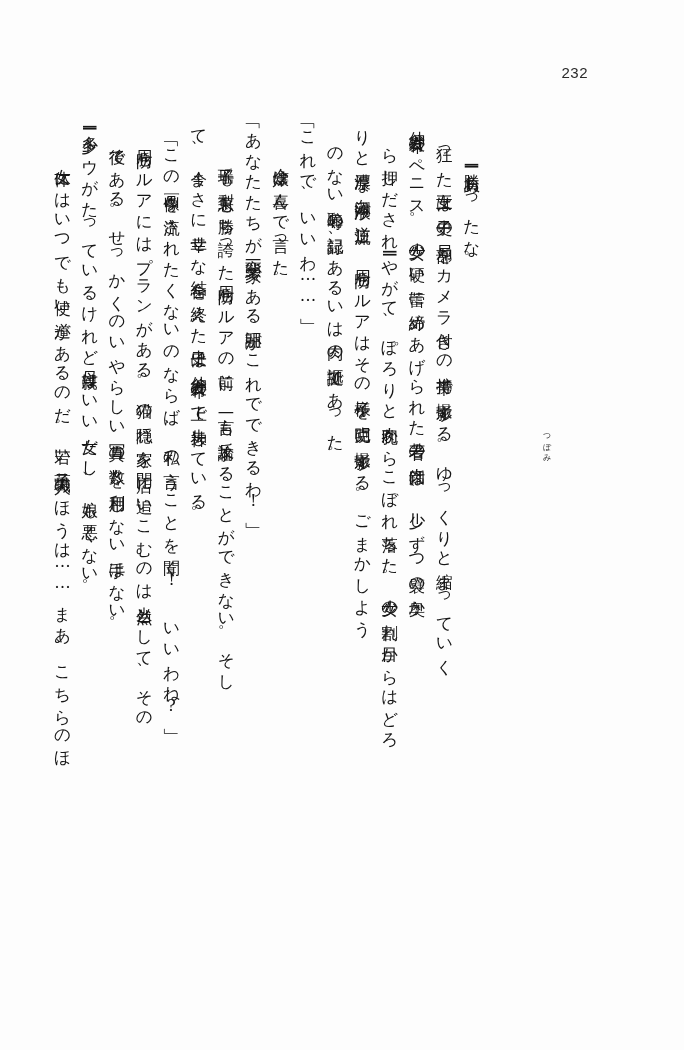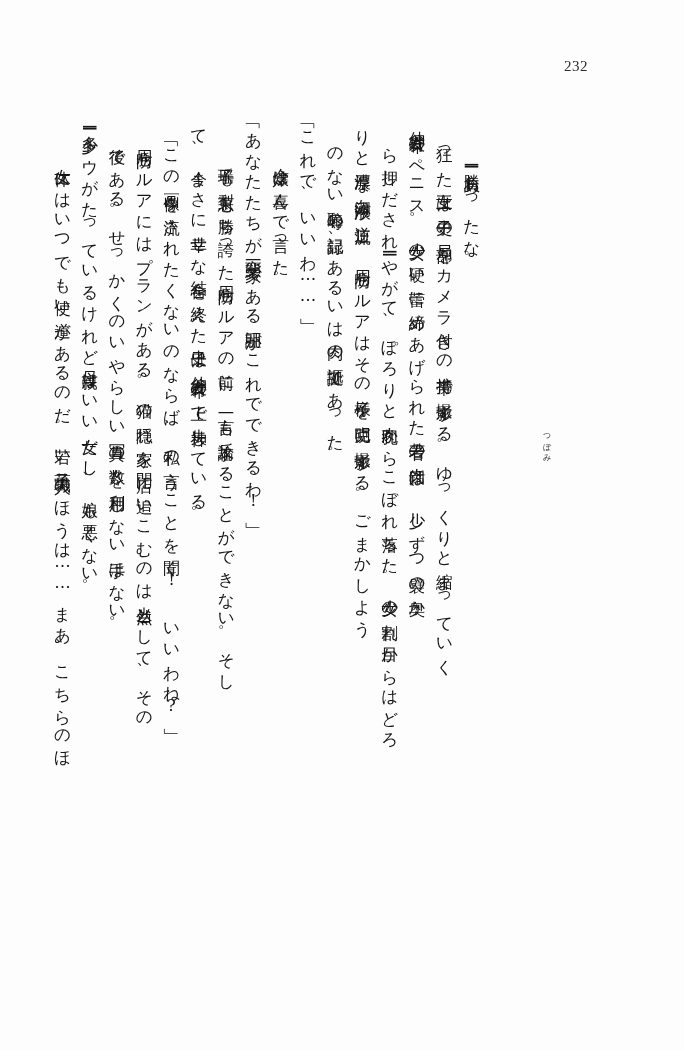--- a/index.html
+++ b/index.html
@@ -18,26 +18,26 @@
 
   .page {
     position: absolute;
     inset: 0;
     background: #fdfdfd;
   }
 
   
   .page-number {
     position: absolute;
-    top: 58px;
+    top: 64px;
     right: 96px;
     font-size: 15px;
     letter-spacing: 0.5px;
     color: #2b2b2b;
-    font-family: Liberation Serif, serif;
+    font-family: Liberation Sans, sans-serif;
   }
 
   
   .text-block {
     position: absolute;
     top: 96px;
     right: 52px;
     left: 48px;
     height: 860px;
     display: flex;

